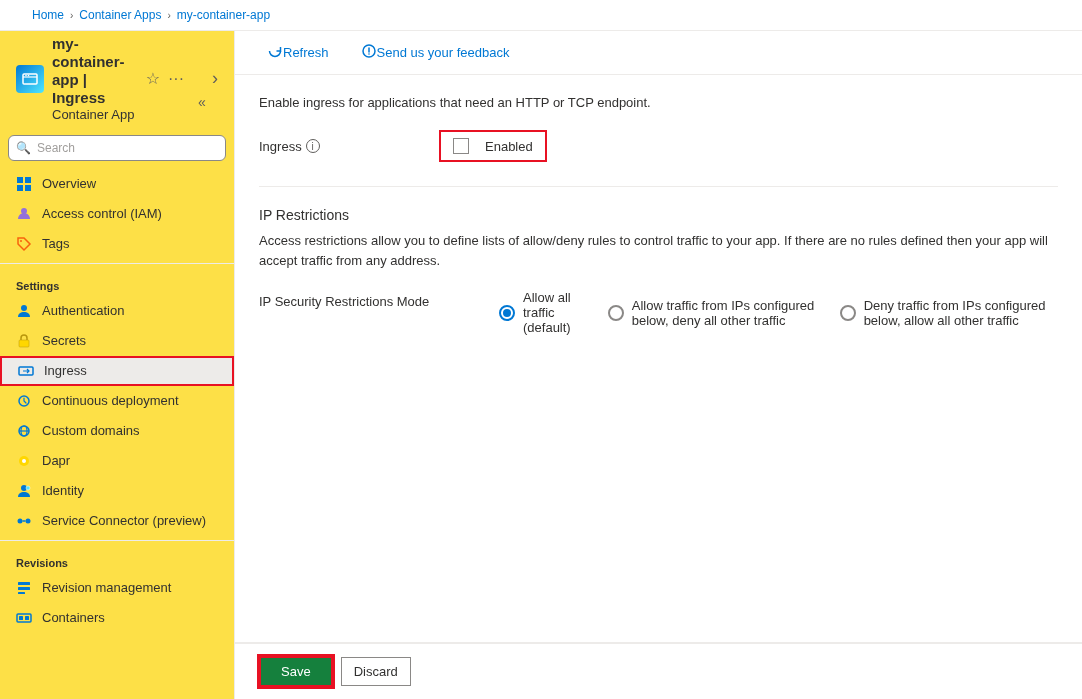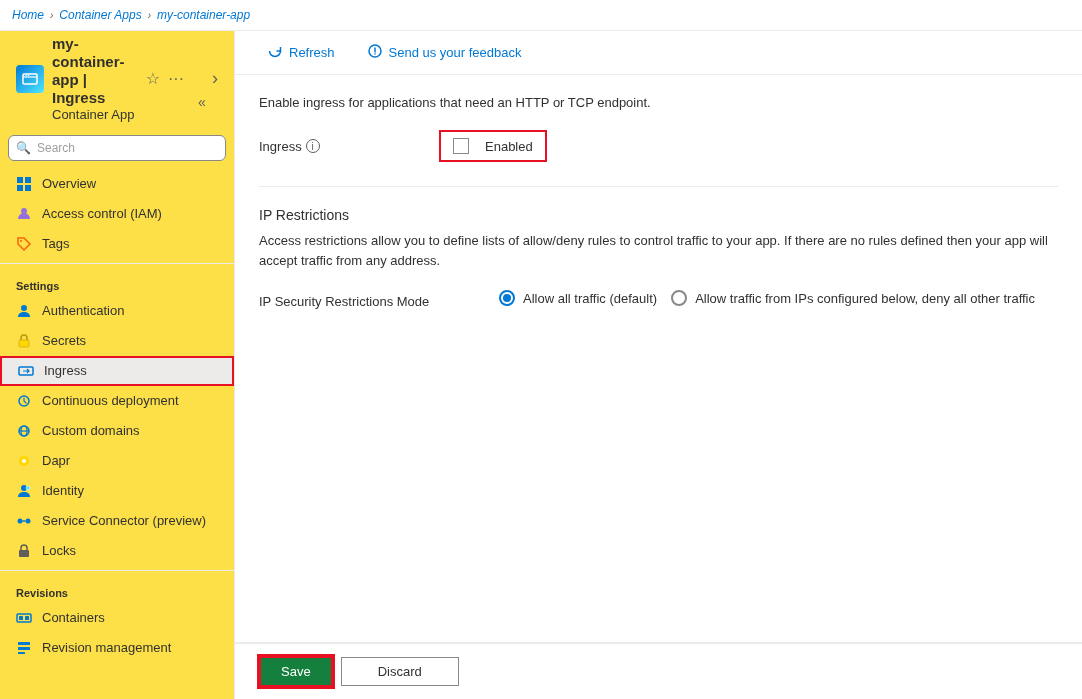--- a/index.html
+++ b/index.html
@@ -1,19 +1,19 @@
 <!DOCTYPE html>
 <html><head>
   <meta charset="utf-8">
   <style>
     * { box-sizing: border-box; margin: 0; padding: 0; }
     body { font-family: 'Segoe UI', Arial, sans-serif; font-size: 13px; color: #333; background: #fff; display: flex; flex-direction: column; height: 699px; overflow: hidden; }
 
     
-    .breadcrumb { display: flex; align-items: center; gap: 6px; padding: 8px 12px; font-size: 12px; color: #0078d4; border-bottom: 1px solid #edebe9; font-style: italic; }
+    .breadcrumb { display: flex; align-items: center; gap: 6px; padding: 8px 32px; font-size: 12px; color: #0078d4; border-bottom: 1px solid #edebe9; }
     .breadcrumb span { color: #605e5c; }
     .breadcrumb a { color: #0078d4; text-decoration: none; }
     .breadcrumb-sep { color: #605e5c; font-size: 10px; }
 
     
     .layout { display: flex; flex: 1; overflow: hidden; }
 
     
     .sidebar { width: 235px; min-width: 235px; border-right: 1px solid #edebe9; display: flex; flex-direction: column; overflow-y: auto; background: #fde047; }
     .app-title { display: flex; align-items: center; gap: 8px; padding: 4px 16px 8px; }
@@ -35,21 +35,21 @@
 
     .nav-icon { width: 16px; height: 16px; display: flex; align-items: center; justify-content: center; flex-shrink: 0; }
 
     
     .nav-item.active.highlighted { outline: 2px solid #e81123; outline-offset: -2px; }
 
     
     .main { flex: 1; display: flex; flex-direction: column; overflow: hidden; }
 
     .toolbar { display: flex; align-items: center; gap: 16px; padding: 8px 24px; border-bottom: 1px solid #edebe9; }
-    .toolbar-btn { display: flex; align-items: center; gap: 6px; background: none; border: none; cursor: pointer; color: #0078d4; font-size: 13px; padding: 4px 8px; }
+    .toolbar-btn { display: flex; align-items: center; gap: 0; background: none; border: none; cursor: pointer; color: #0078d4; font-size: 13px; padding: 4px 8px; }
 
     .content { flex: 1; overflow-y: auto; padding: 20px 24px; }
 
     .section-desc { font-size: 13px; color: #323130; margin-bottom: 20px; }
 
     .field-row { display: flex; align-items: center; gap: 20px; margin-bottom: 24px; }
     .field-label { font-size: 13px; color: #323130; min-width: 160px; display: flex; align-items: center; gap: 4px; }
 
     
     .ingress-checkbox-wrapper { display: flex; align-items: center; gap: 16px; border: 2px solid #e81123; padding: 6px 12px; }
@@ -66,21 +66,21 @@
     .radio-item { display: flex; align-items: center; gap: 8px; font-size: 13px; color: #323130; }
     .radio-custom { width: 16px; height: 16px; border-radius: 50%; border: 2px solid #8a8886; display: flex; align-items: center; justify-content: center; flex-shrink: 0; }
     .radio-custom.selected { border-color: #0078d4; }
     .radio-custom.selected::after { content: ''; width: 8px; height: 8px; border-radius: 50%; background: #0078d4; }
 
     .content-divider { border: none; border-top: 1px solid #edebe9; margin: 20px 0; }
 
     
     .footer { padding: 12px 24px; border-top: 1px solid #edebe9; display: flex; gap: 8px; align-items: center; }
     .btn-save { background: #15803d; color: white; border: 2px solid #e81123; padding: 6px 20px; cursor: pointer; font-size: 13px; font-weight: 500; outline: 2px solid #e81123; }
-    .btn-discard { background: #fff; color: #323130; border: 1px solid #8a8886; padding: 6px 36px; cursor: pointer; font-size: 13px; }
+    .btn-discard { background: #fff; color: #323130; border: 1px solid #8a8886; padding: 6px 12px; cursor: pointer; font-size: 13px; }
     .header-actions { display: flex; align-items: center; gap: 8px; margin-left: auto; color: #605e5c; }
 
     .info-icon { display: inline-flex; align-items: center; justify-content: center; width: 14px; height: 14px; border-radius: 50%; border: 1px solid #605e5c; color: #605e5c; font-size: 10px; cursor: help; }
 
     
     svg { flex-shrink: 0; }
   </style>
 </head>
 <body>
 
@@ -224,52 +224,43 @@
     <div class="nav-item">
       <span class="nav-icon">
         <svg width="16" height="16" viewBox="0 0 16 16">
             <circle cx="4" cy="8" r="2.5" fill="#0078d4"></circle>
             <circle cx="12" cy="8" r="2.5" fill="#0078d4"></circle>
             <line x1="6.5" y1="8" x2="9.5" y2="8" stroke="#0078d4" stroke-width="1.5"></line>
           </svg>
       </span>
       <span>Service Connector (preview)</span>
     </div>
-    <div class="nav-item">
-      <span class="nav-icon">
-        <svg width="16" height="16" viewBox="0 0 16 16">
-            <rect x="3" y="7" width="10" height="7" rx="1" fill="#605e5c"></rect>
-            <path d="M5 7V5a3 3 0 016 0v2" fill="none" stroke="#605e5c" stroke-width="1.5"></path>
-          </svg>
-      </span>
-      <span>Locks</span>
-    </div>
 
     <hr class="nav-divider">
 
     <div class="nav-group-label">Revisions</div>
+    <div class="nav-item">
+      <span class="nav-icon">
+        <svg width="16" height="16" viewBox="0 0 16 16">
+            <rect x="2" y="2" width="12" height="3" rx="0.5" fill="#0078d4"></rect>
+            <rect x="2" y="7" width="12" height="3" rx="0.5" fill="#0078d4"></rect>
+            <rect x="2" y="12" width="7" height="2" rx="0.5" fill="#0078d4"></rect>
+          </svg>
+      </span>
+      <span>Revision management</span>
+    </div>
     <div class="nav-item">
       <span class="nav-icon">
         <svg width="16" height="16" viewBox="0 0 16 16">
             <rect x="1" y="4" width="14" height="8" rx="1" fill="none" stroke="#0078d4" stroke-width="1.5"></rect>
             <rect x="3" y="6" width="4" height="4" rx="0.5" fill="#0078d4"></rect>
             <rect x="9" y="6" width="4" height="4" rx="0.5" fill="#0078d4"></rect>
           </svg>
       </span>
       <span>Containers</span>
-    </div>
-    <div class="nav-item">
-      <span class="nav-icon">
-        <svg width="16" height="16" viewBox="0 0 16 16">
-            <rect x="2" y="2" width="12" height="3" rx="0.5" fill="#0078d4"></rect>
-            <rect x="2" y="7" width="12" height="3" rx="0.5" fill="#0078d4"></rect>
-            <rect x="2" y="12" width="7" height="2" rx="0.5" fill="#0078d4"></rect>
-          </svg>
-      </span>
-      <span>Revision management</span>
     </div>
     <div class="nav-item">
       
       
     </div>
   </div>
 
   <div class="main">
 
     <div class="toolbar">
@@ -317,20 +308,24 @@
         <div class="ip-field-label">IP Security Restrictions Mode</div>
         <div class="radio-group">
           <label class="radio-item">
             <div class="radio-custom selected"></div>
             <span>Allow all traffic (default)</span>
           </label>
           <label class="radio-item">
             <div class="radio-custom"></div>
             <span>Allow traffic from IPs configured below, deny all other traffic</span>
           </label>
+          <label class="radio-item">
+            <div class="radio-custom"></div>
+            <span>Deny traffic from IPs configured below, allow all other traffic</span>
+          </label>
         </div>
       </div>
     </div>
 
     <div style="border-top: 1px solid #edebe9;"></div>
     <div class="footer">
       <button class="btn-save">Save</button>
       <button class="btn-discard">Discard</button>
     </div>
   </div>

